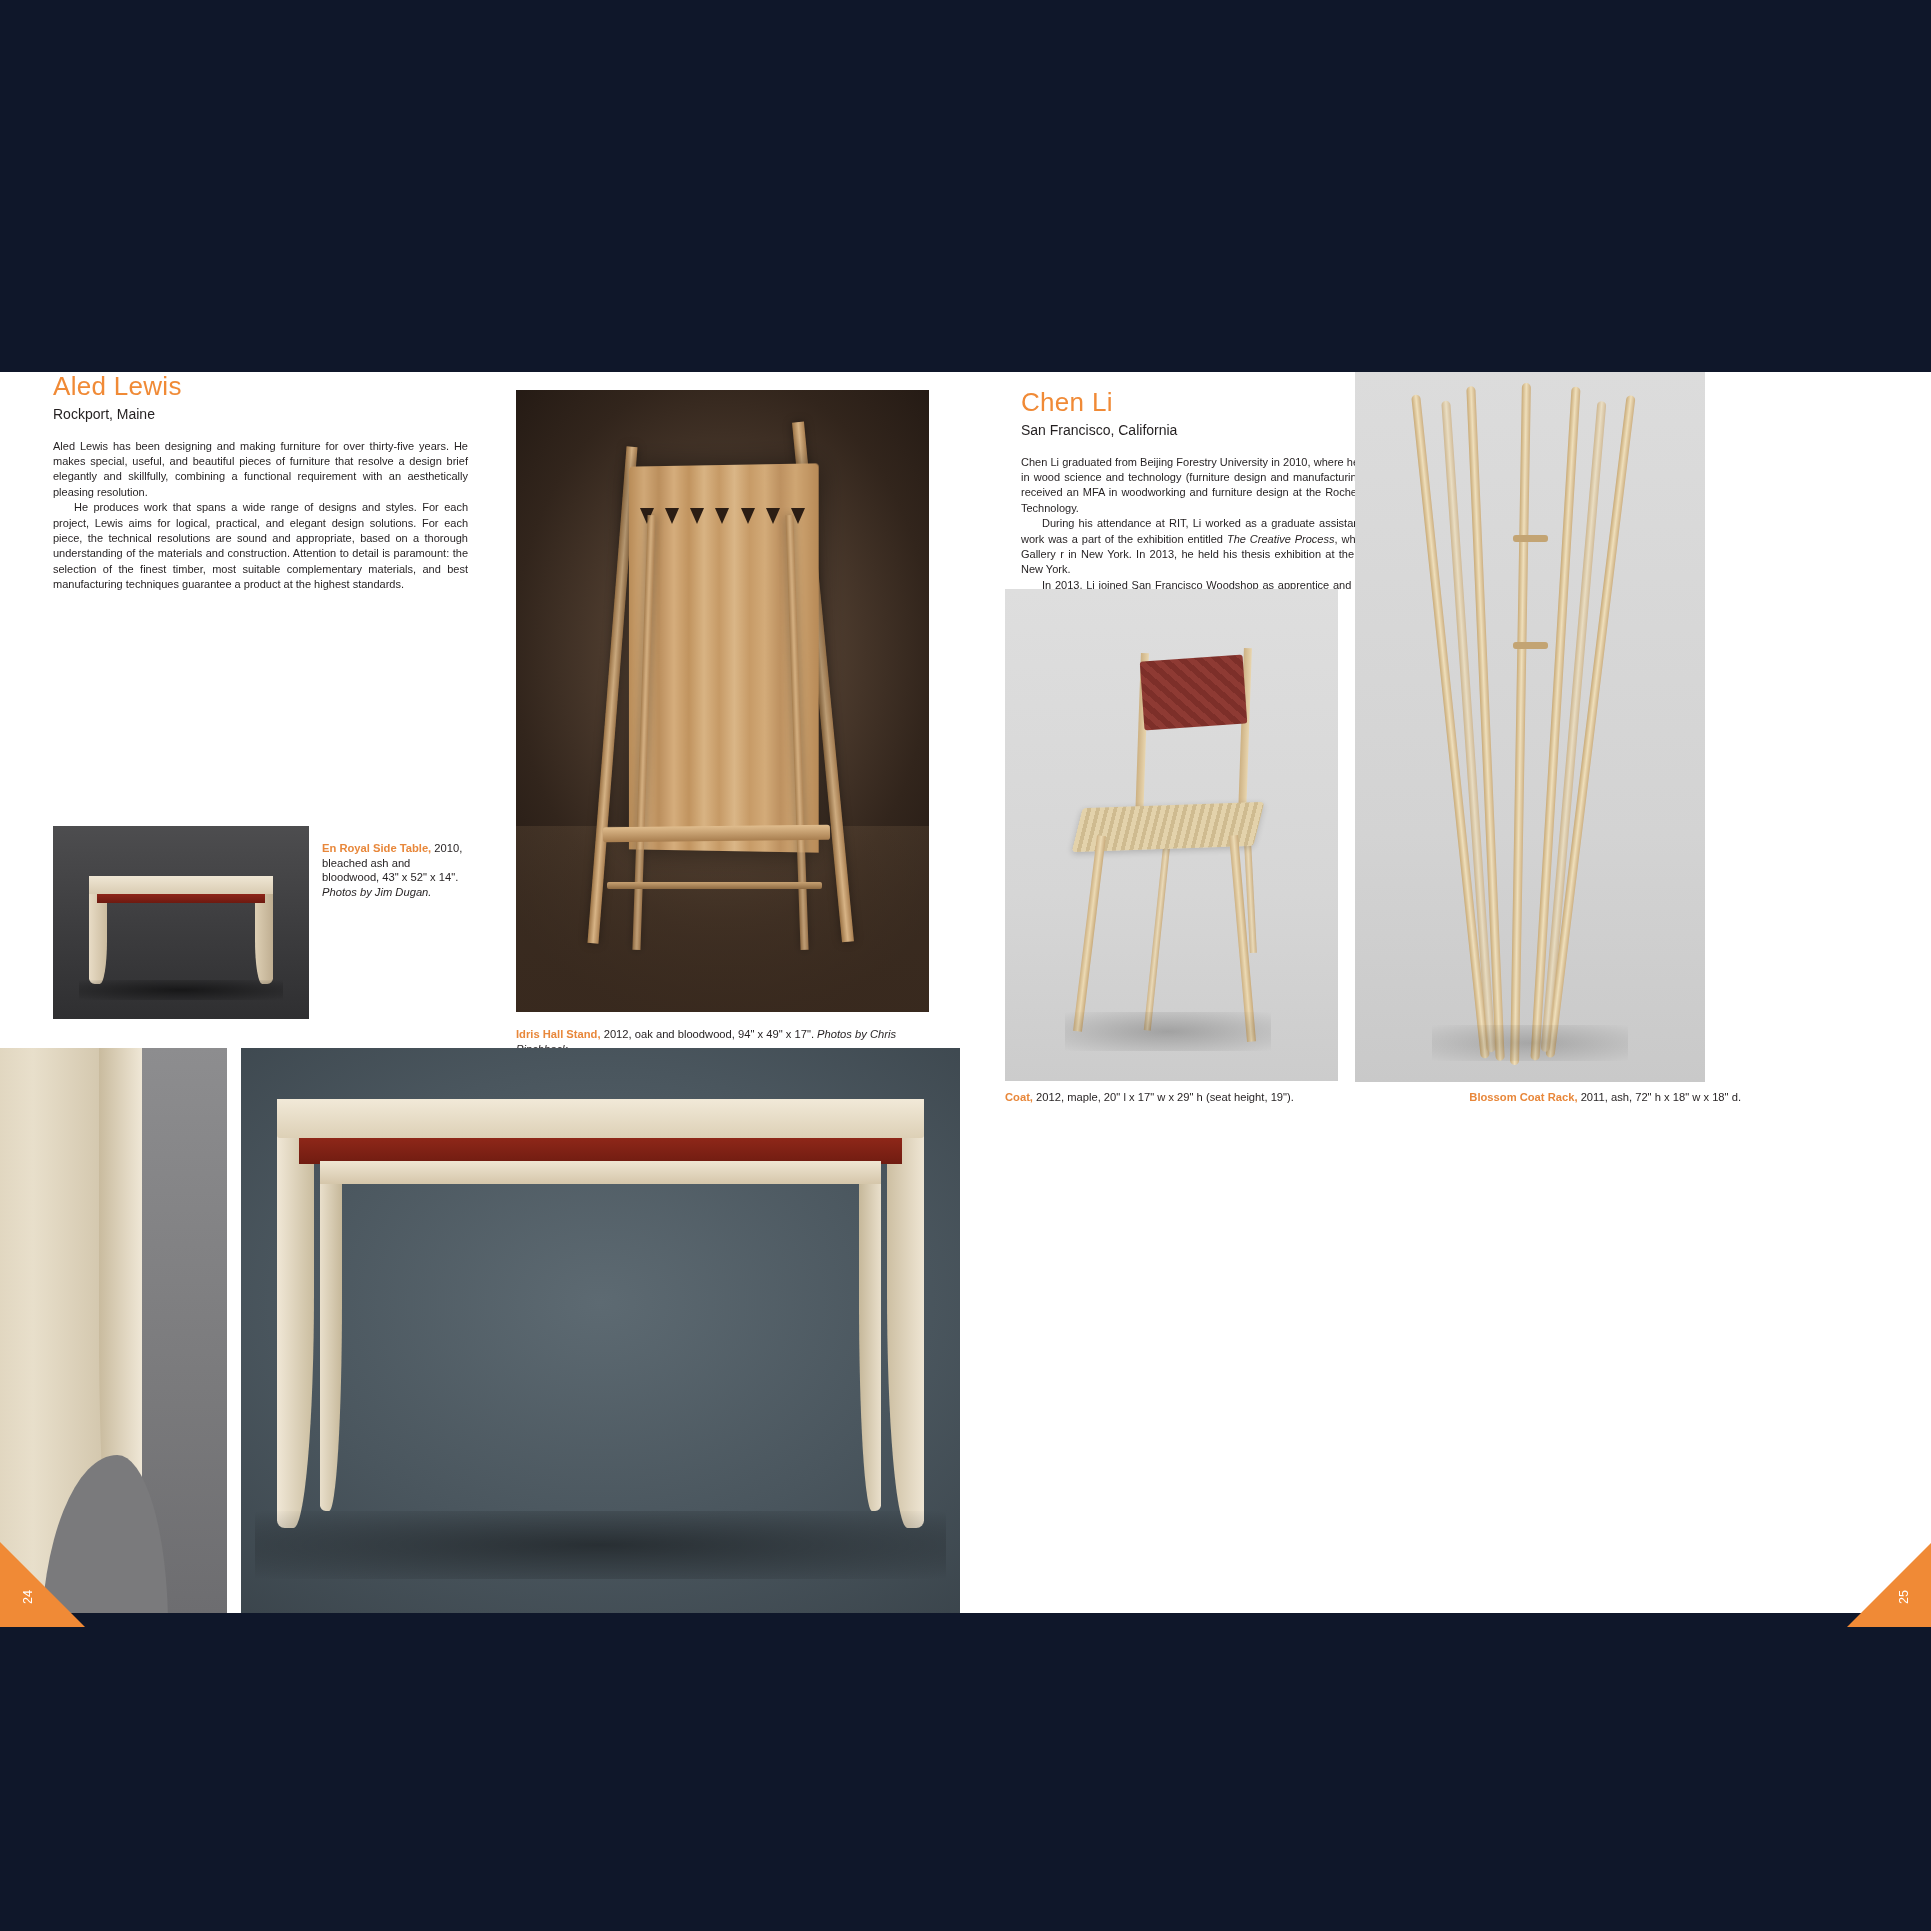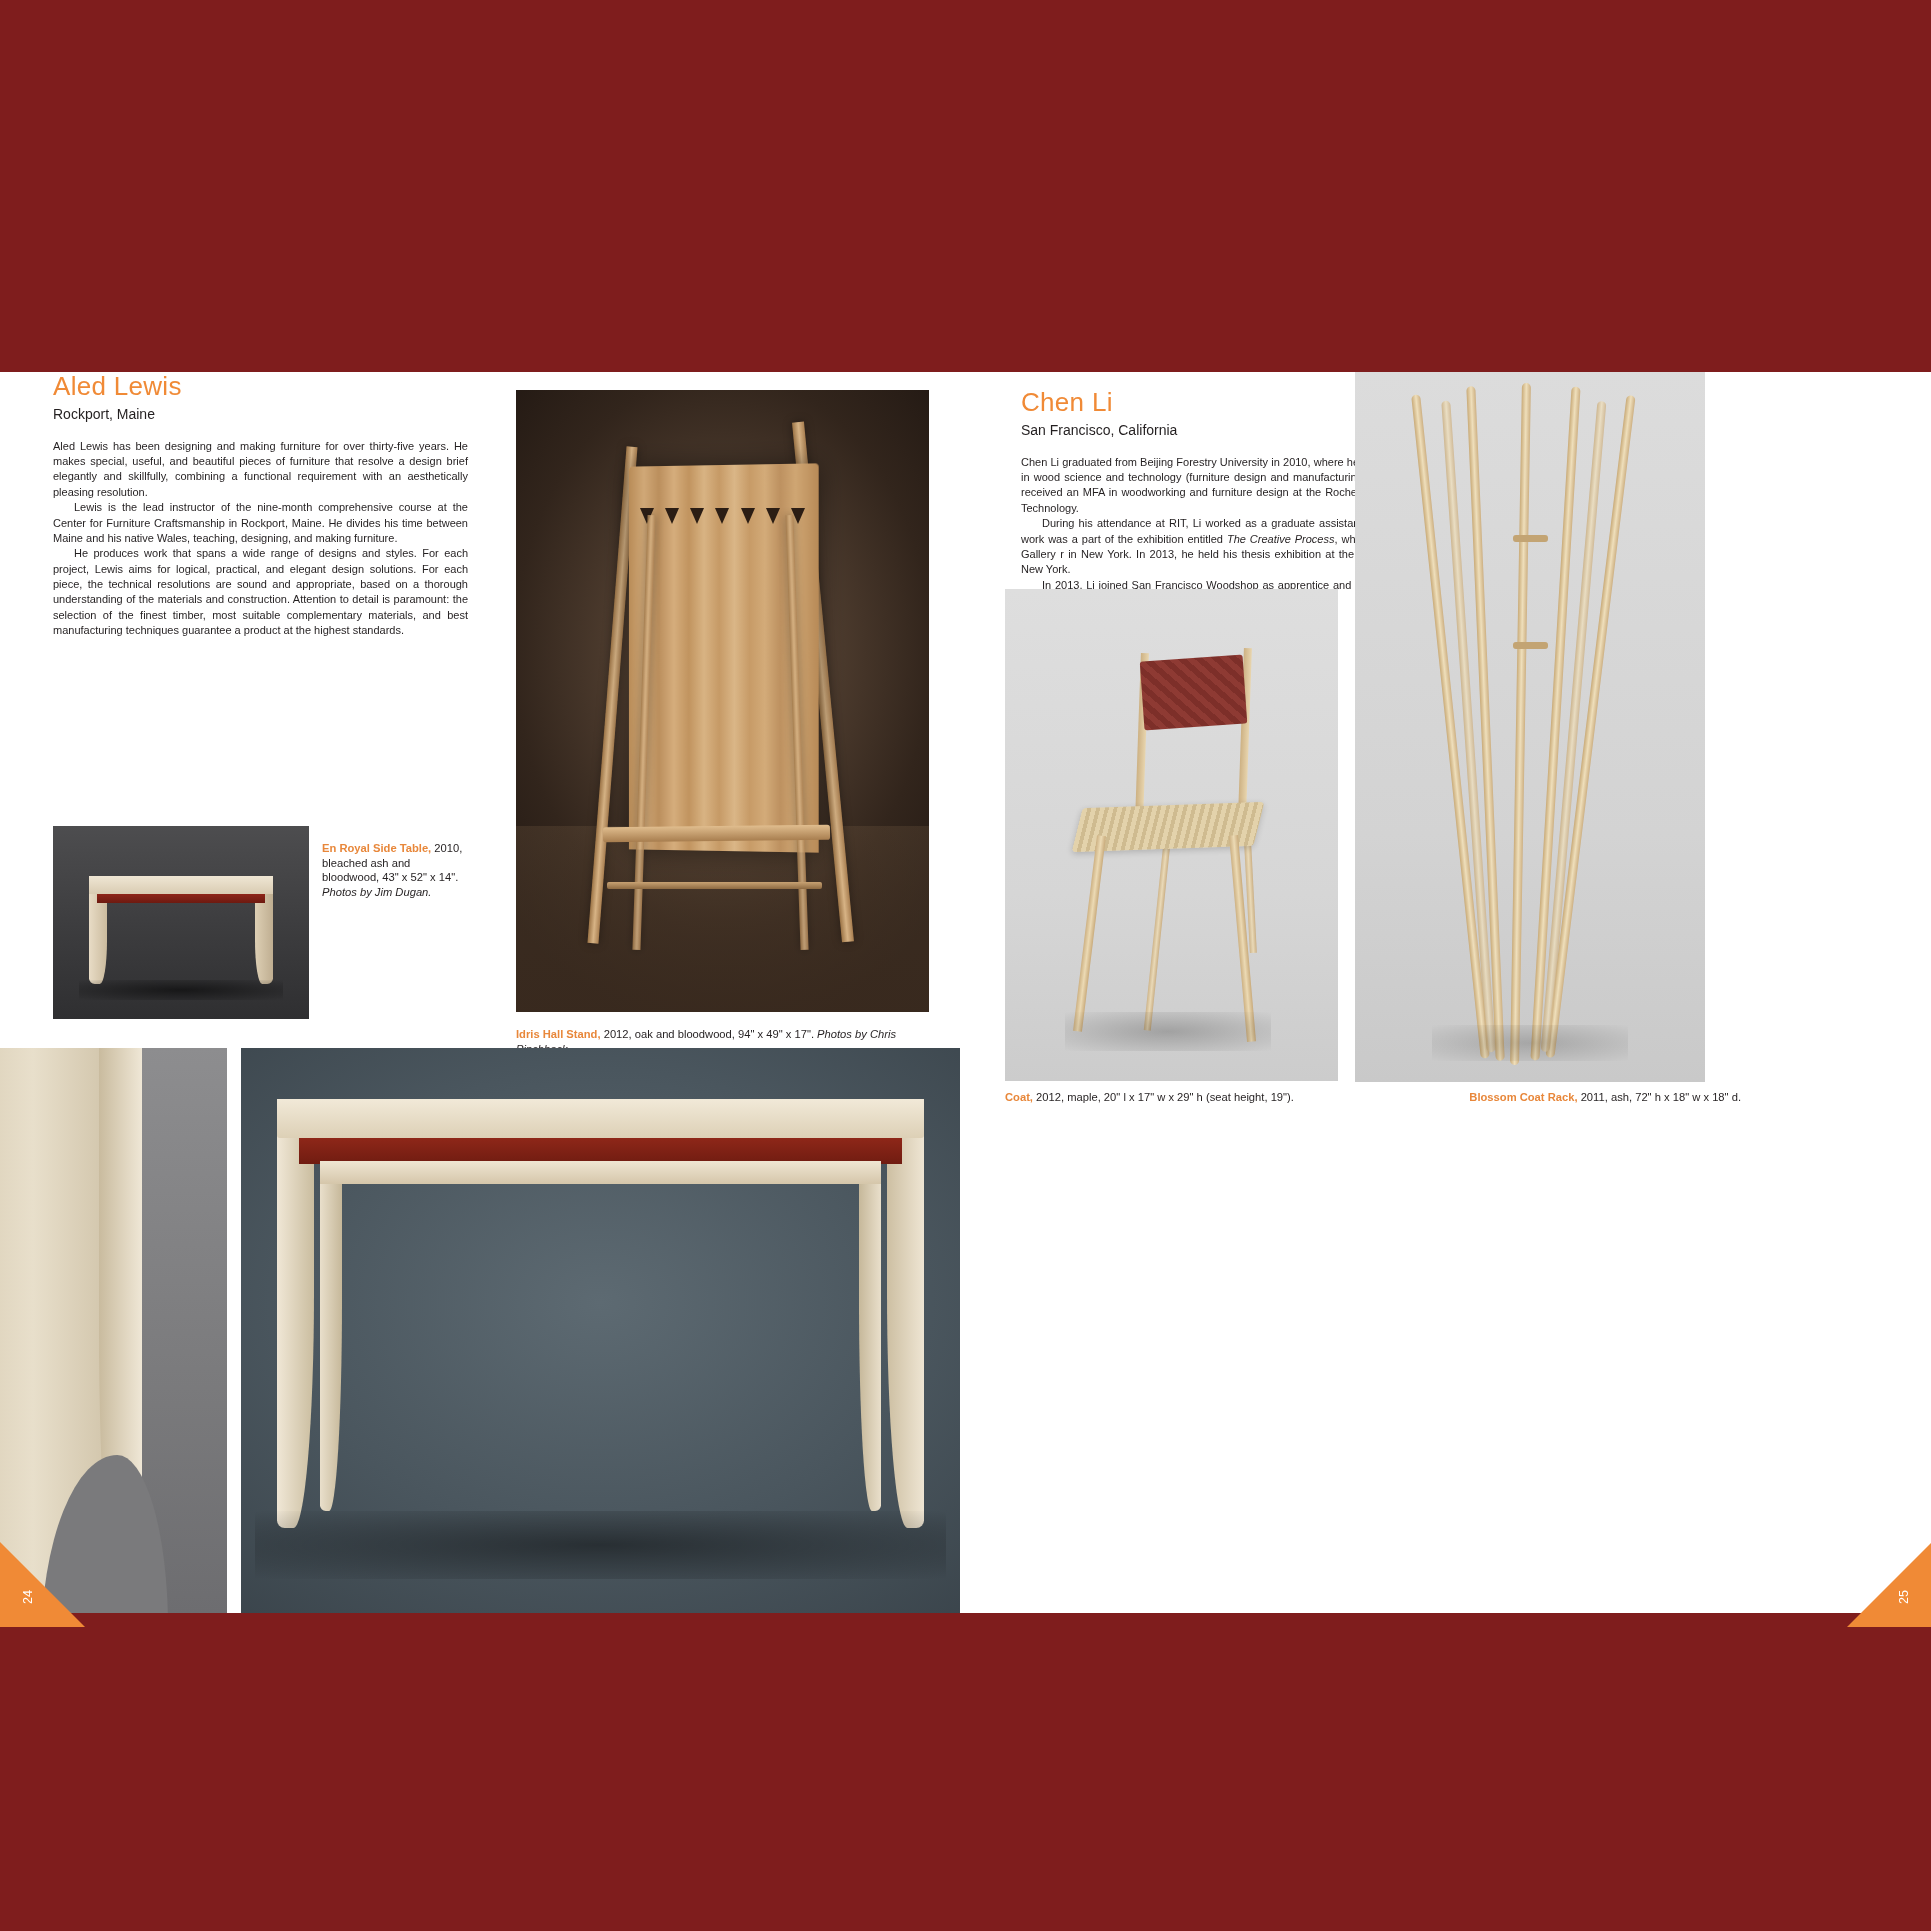--- a/index.html
+++ b/index.html
@@ -11,21 +11,21 @@
     overflow: hidden;
   }
   body {
     font-family: "Liberation Sans", sans-serif;
     color: #231f20;
   }
   #page {
     position: relative;
     width: 1931px;
     height: 1931px;
-    background: #7f1d1d;
+    background: #0f172a;
   }
   
   .spread {
     position: absolute;
     left: 0;
     top: 372px;
     width: 1931px;
     height: 1241px;
     background: #ffffff;
   }
@@ -393,21 +393,20 @@
 <div id="page">
   <div class="spread">
 
     <div class="page-half page-left">
 
       <div class="col-text">
         <h1 class="artist-name">Aled Lewis</h1>
         <p class="artist-loc">Rockport, Maine</p>
         <div class="bio">
           <p>Aled Lewis has been designing and making furniture for over thirty-five years. He makes special, useful, and beautiful pieces of furniture that resolve a design brief elegantly and skillfully, combining a functional requirement with an aesthetically pleasing resolution.</p>
-          <p>Lewis is the lead instructor of the nine-month comprehensive course at the Center for Furniture Craftsmanship in Rockport, Maine. He divides his time between Maine and his native Wales, teaching, designing, and making furniture.</p>
           <p>He produces work that spans a wide range of designs and styles. For each project, Lewis aims for logical, practical, and elegant design solutions. For each piece, the technical resolutions are sound and appropriate, based on a thorough understanding of the materials and construction. Attention to detail is paramount: the selection of the finest timber, most suitable complementary materials, and best manufacturing techniques guarantee a product at the highest standards.</p>
         </div>
       </div>
 
       <div class="photo ph-hall img-hallstand">
         <div class="hall-floor"></div>
         <div class="hall-leg l1"></div>
         <div class="hall-leg l2"></div>
         <div class="hall-panel"></div>
         <div class="hall-hooks">

